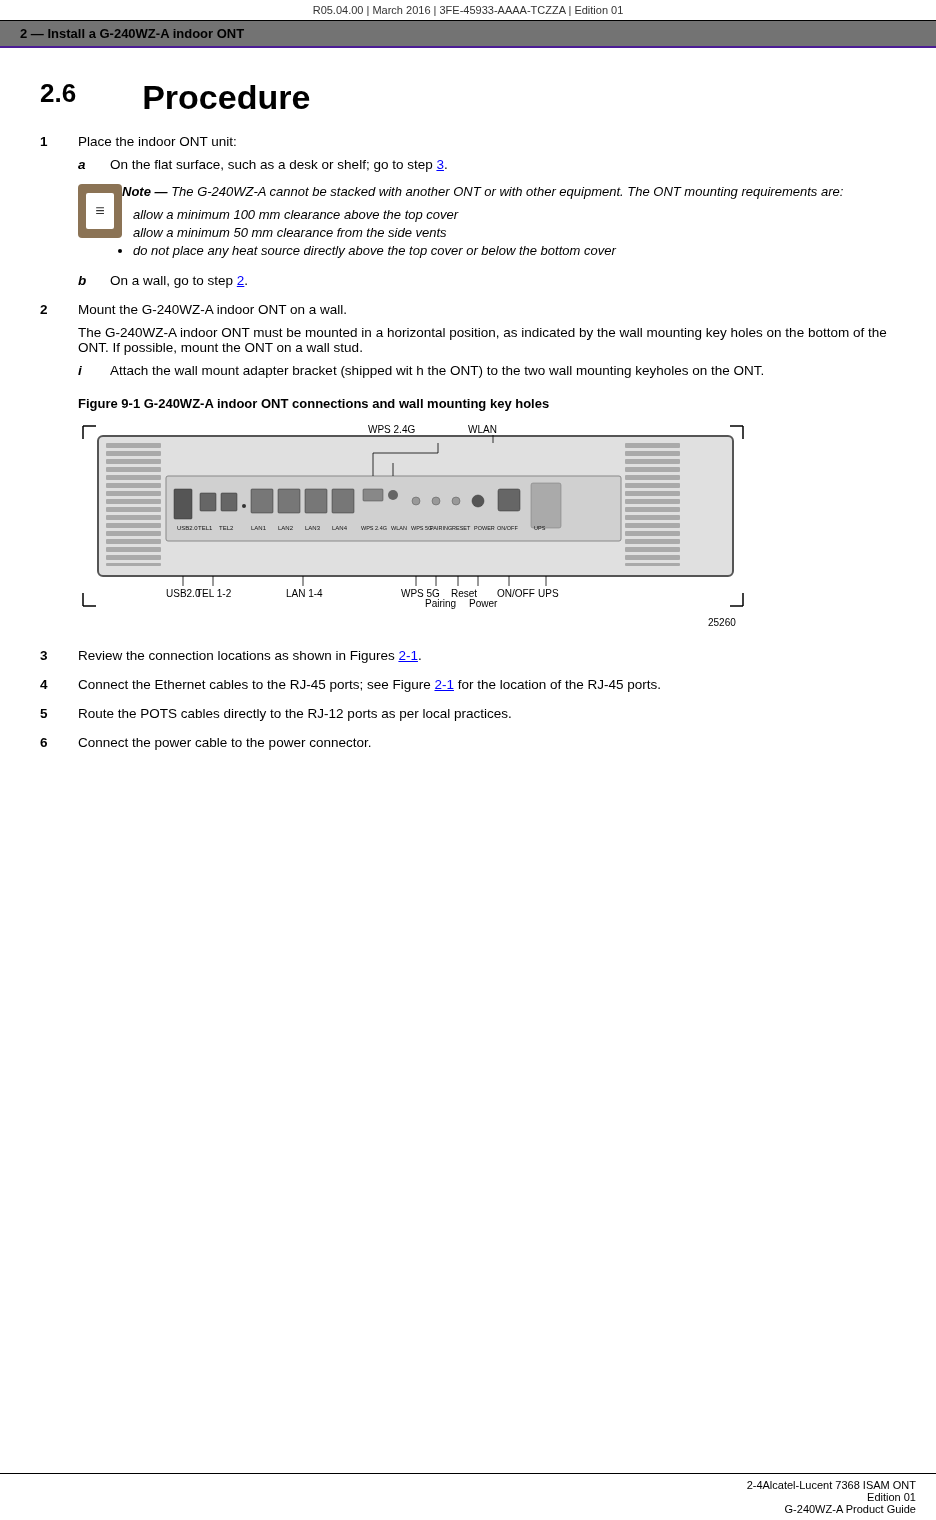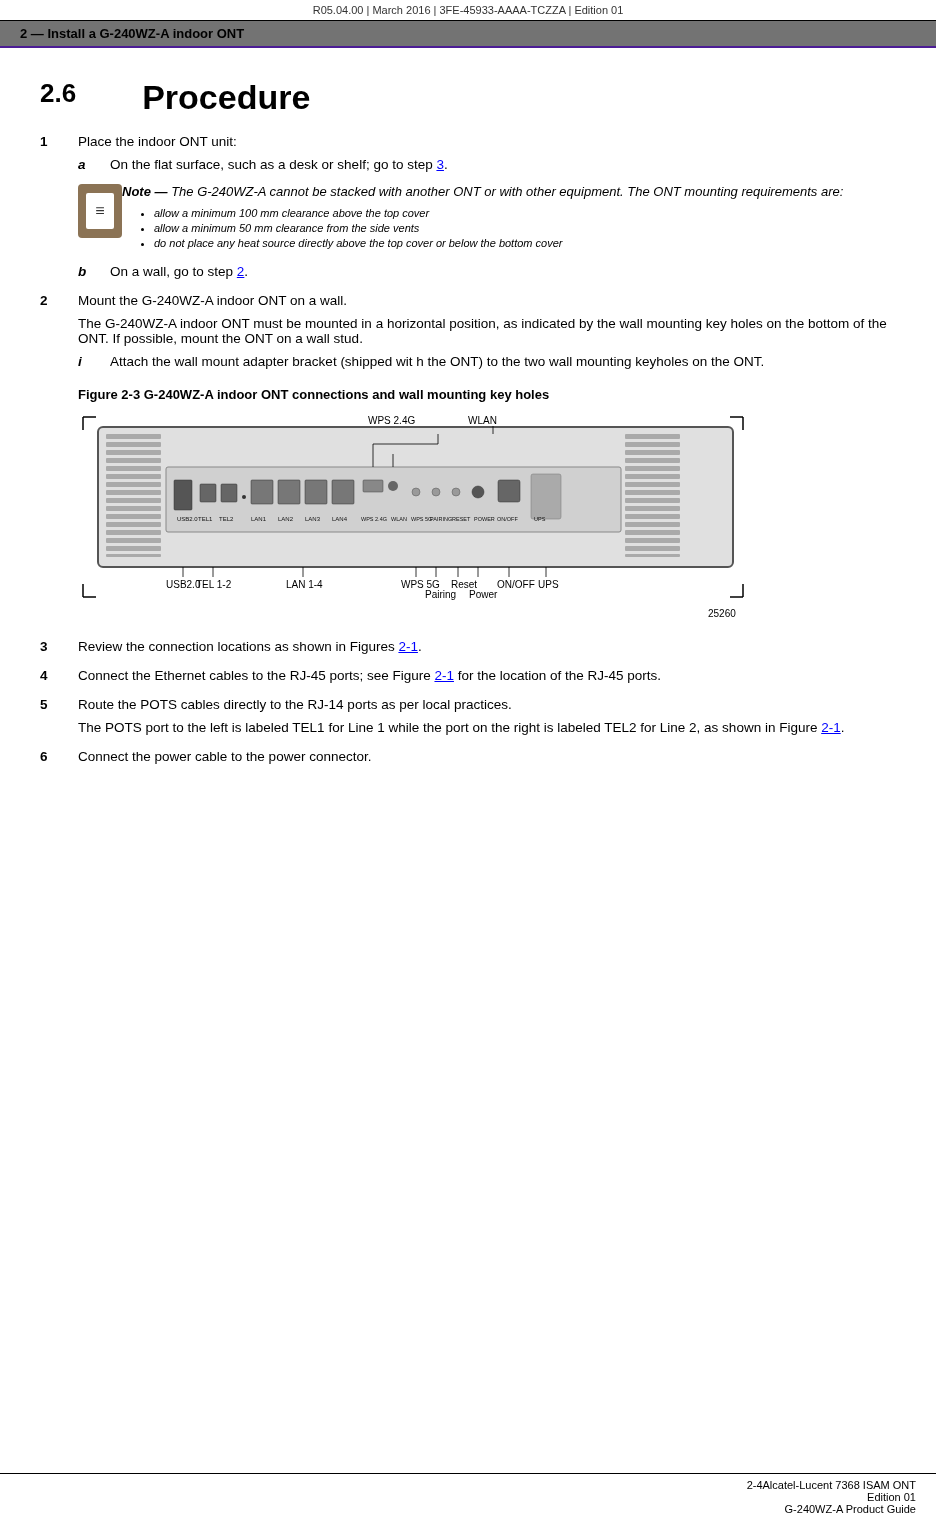--- a/index.html
+++ b/index.html
@@ -139,23 +139,23 @@
     }
     .note-content strong {
       font-weight: bold;
     }
     .note-bullets {
       margin-top: 8px;
       margin-left: 0;
     }
     .note-bullets li {
       list-style: disc;
-      margin-left: 32px;
+      margin-left: 11px;
       margin-bottom: 3px;
-      font-size: 11px;
+      font-size: 13px;
     }
 
     
     .figure-block {
       margin: 18px 0 12px 38px;
     }
     .figure-caption {
       font-size: 13px;
       font-weight: bold;
       margin-bottom: 10px;
@@ -254,21 +254,21 @@
       <span class="step-text">The G-240WZ-A indoor ONT must be mounted in a horizontal position, as indicated by the wall mounting key holes on the bottom of the ONT. If possible, mount the ONT on a wall stud.</span>
     </div>
 
     <div class="sub-step-row">
       <span class="sub-step-label">i</span>
       <span class="sub-step-text">Attach the wall mount adapter bracket (shipped wit h the ONT) to the two wall mounting keyholes on the ONT.</span>
     </div>
 
     <div class="figure-block">
       <div class="figure-caption">
-        <span>Figure 2-3  G-240WZ-A indoor ONT connections and wall mounting key holes</span>
+        <span>Figure 9-1  G-240WZ-A indoor ONT connections and wall mounting key holes</span>
       </div>
 
       <div class="svg-container">
         <svg width="680" height="210" xmlns="http://www.w3.org/2000/svg">
 
           <line x1="5" y1="5" x2="18" y2="5" stroke="#000" stroke-width="1.5"></line>
           <line x1="5" y1="5" x2="5" y2="18" stroke="#000" stroke-width="1.5"></line>
           <line x1="665" y1="5" x2="652" y2="5" stroke="#000" stroke-width="1.5"></line>
           <line x1="665" y1="5" x2="665" y2="18" stroke="#000" stroke-width="1.5"></line>
           <line x1="5" y1="185" x2="18" y2="185" stroke="#000" stroke-width="1.5"></line>
@@ -418,27 +418,21 @@
       <span class="step-num">4</span>
       <span class="step-text">
         Connect the Ethernet cables to the RJ-45 ports; see Figure <span class="link" style="color:#00f;text-decoration:underline;">2-1</span> for the location of the RJ-45 ports.
       </span>
     </div>
   </div>
 
   <div class="step-block">
     <div class="step-row">
       <span class="step-num">5</span>
-      <span class="step-text">Route the POTS cables directly to the RJ-14 ports as per local practices.</span>
-    </div>
-    <div class="step-row">
-      <span class="step-num">&nbsp;</span>
-      <span class="step-text">
-        The POTS port to the left is labeled TEL1 for Line 1 while the port on the right is labeled TEL2 for Line 2, as shown in Figure <span class="link" style="color:#00f;text-decoration:underline;">2-1</span>.
-      </span>
+      <span class="step-text">Route the POTS cables directly to the RJ-12 ports as per local practices.</span>
     </div>
   </div>
 
   <div class="step-block">
     <div class="step-row">
       <span class="step-num">6</span>
       <span class="step-text">Connect the power cable to the power connector.</span>
     </div>
   </div>
 

